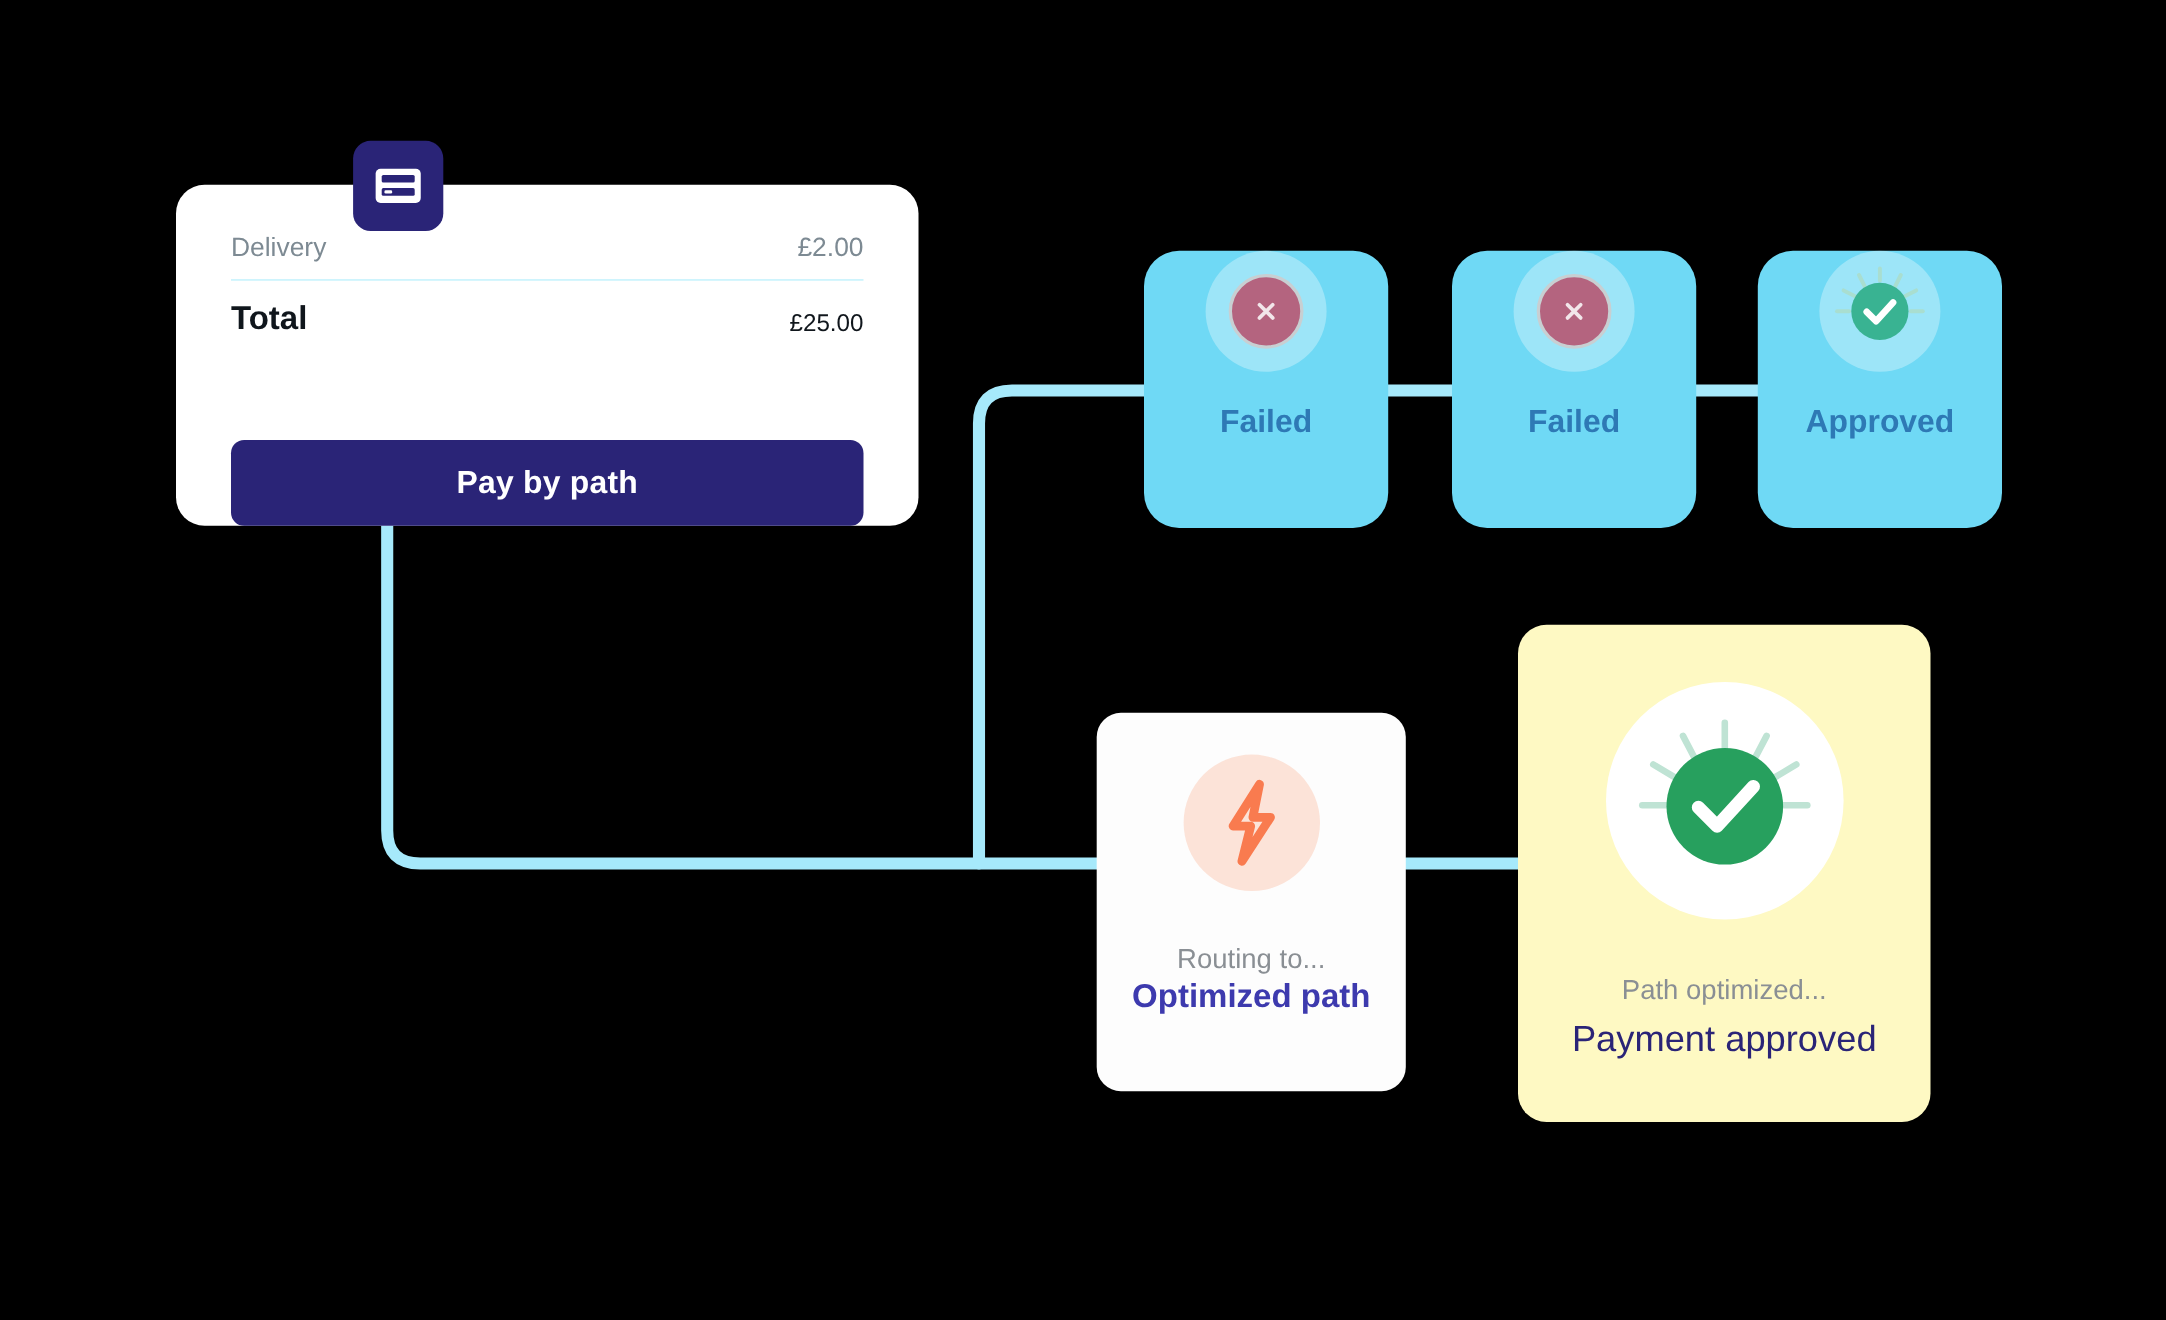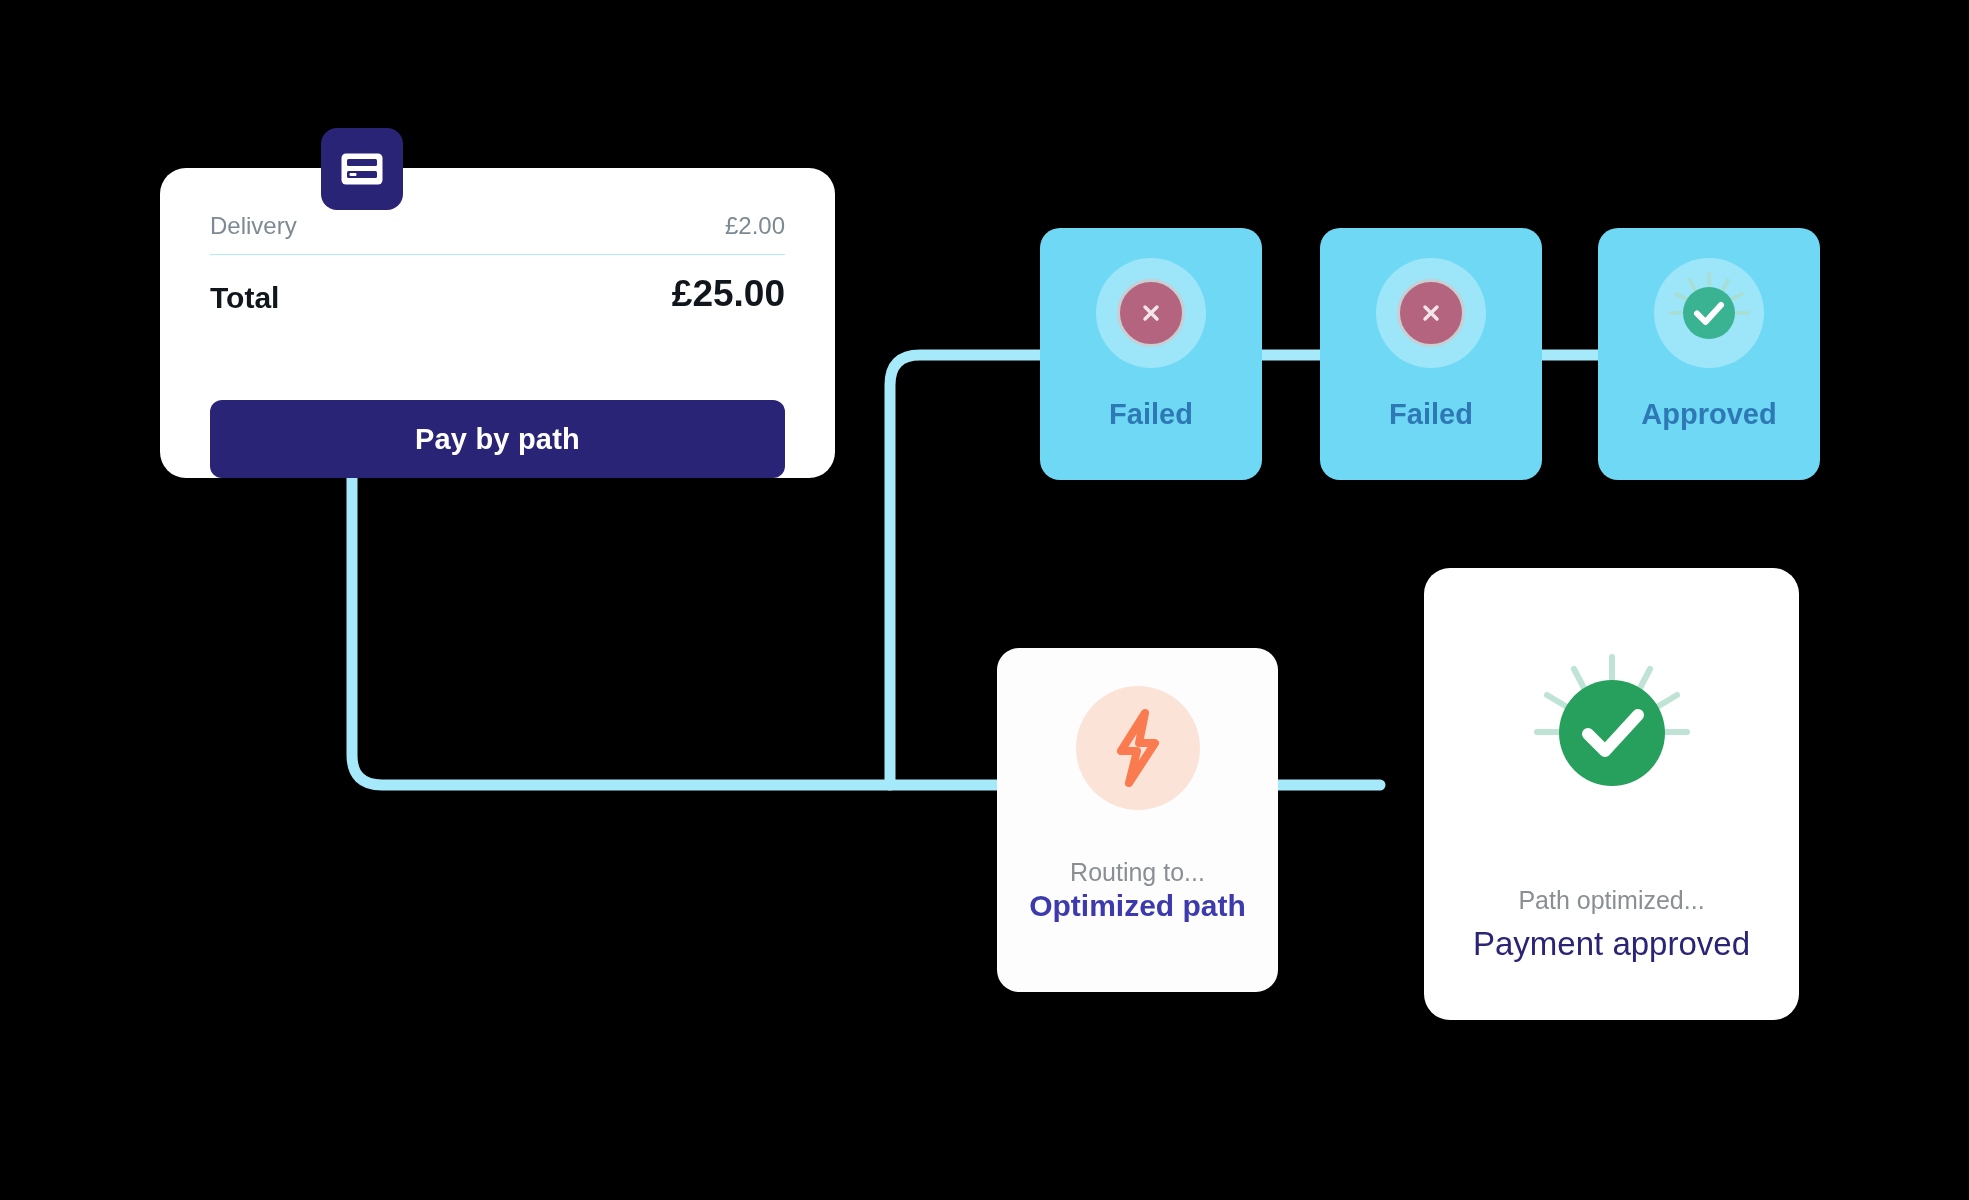--- a/index.html
+++ b/index.html
@@ -66,23 +66,23 @@
   .row-total {
     padding-top: 18px;
     align-items: flex-end;
   }
   .lbl-strong {
     font-size: 30px;
     color: #10161C;
     font-weight: 700;
   }
   .val-strong {
-    font-size: 37px;
+    font-size: 22px;
     color: #10161C;
-    font-weight: 700;
+    font-weight: 400;
   }
   .pay-btn {
     position: absolute;
     left: 50px;
     top: 232px;
     width: 575px;
     height: 78px;
     background: #2A2477;
     border: none;
     border-radius: 12px;
@@ -94,26 +94,25 @@
     letter-spacing: 0.2px;
   }
 
   
   .attempt-card {
     position: absolute;
     top: 228px;
     width: 222px;
     height: 252px;
     background: #6FD9F5;
-    border-radius: 20px;
+    border-radius: 32px;
     display: flex;
     flex-direction: column;
     align-items: center;
     justify-content: flex-start;
-    padding-top: 30px;
     box-sizing: border-box;
   }
   .attempt-card.a0 { left: 1040px; }
   .attempt-card.a1 { left: 1320px; }
   .attempt-card.a2 { left: 1598px; }
 
   .halo {
     width: 110px;
     height: 110px;
     border-radius: 50%;
@@ -177,28 +176,27 @@
     color: #3D3AAE;
   }
 
   
   .approved-card {
     position: absolute;
     left: 1380px;
     top: 568px;
     width: 375px;
     height: 452px;
-    background: #ffffff;
+    background: #fef9c3;
     border-radius: 26px;
     display: flex;
     flex-direction: column;
     align-items: center;
     box-sizing: border-box;
     padding-top: 52px;
-    margin-left: 44px;
   }
   .white-circle {
     width: 216px;
     height: 216px;
     border-radius: 50%;
     background: #FFFFFF;
     display: flex;
     align-items: center;
     justify-content: center;
   }

